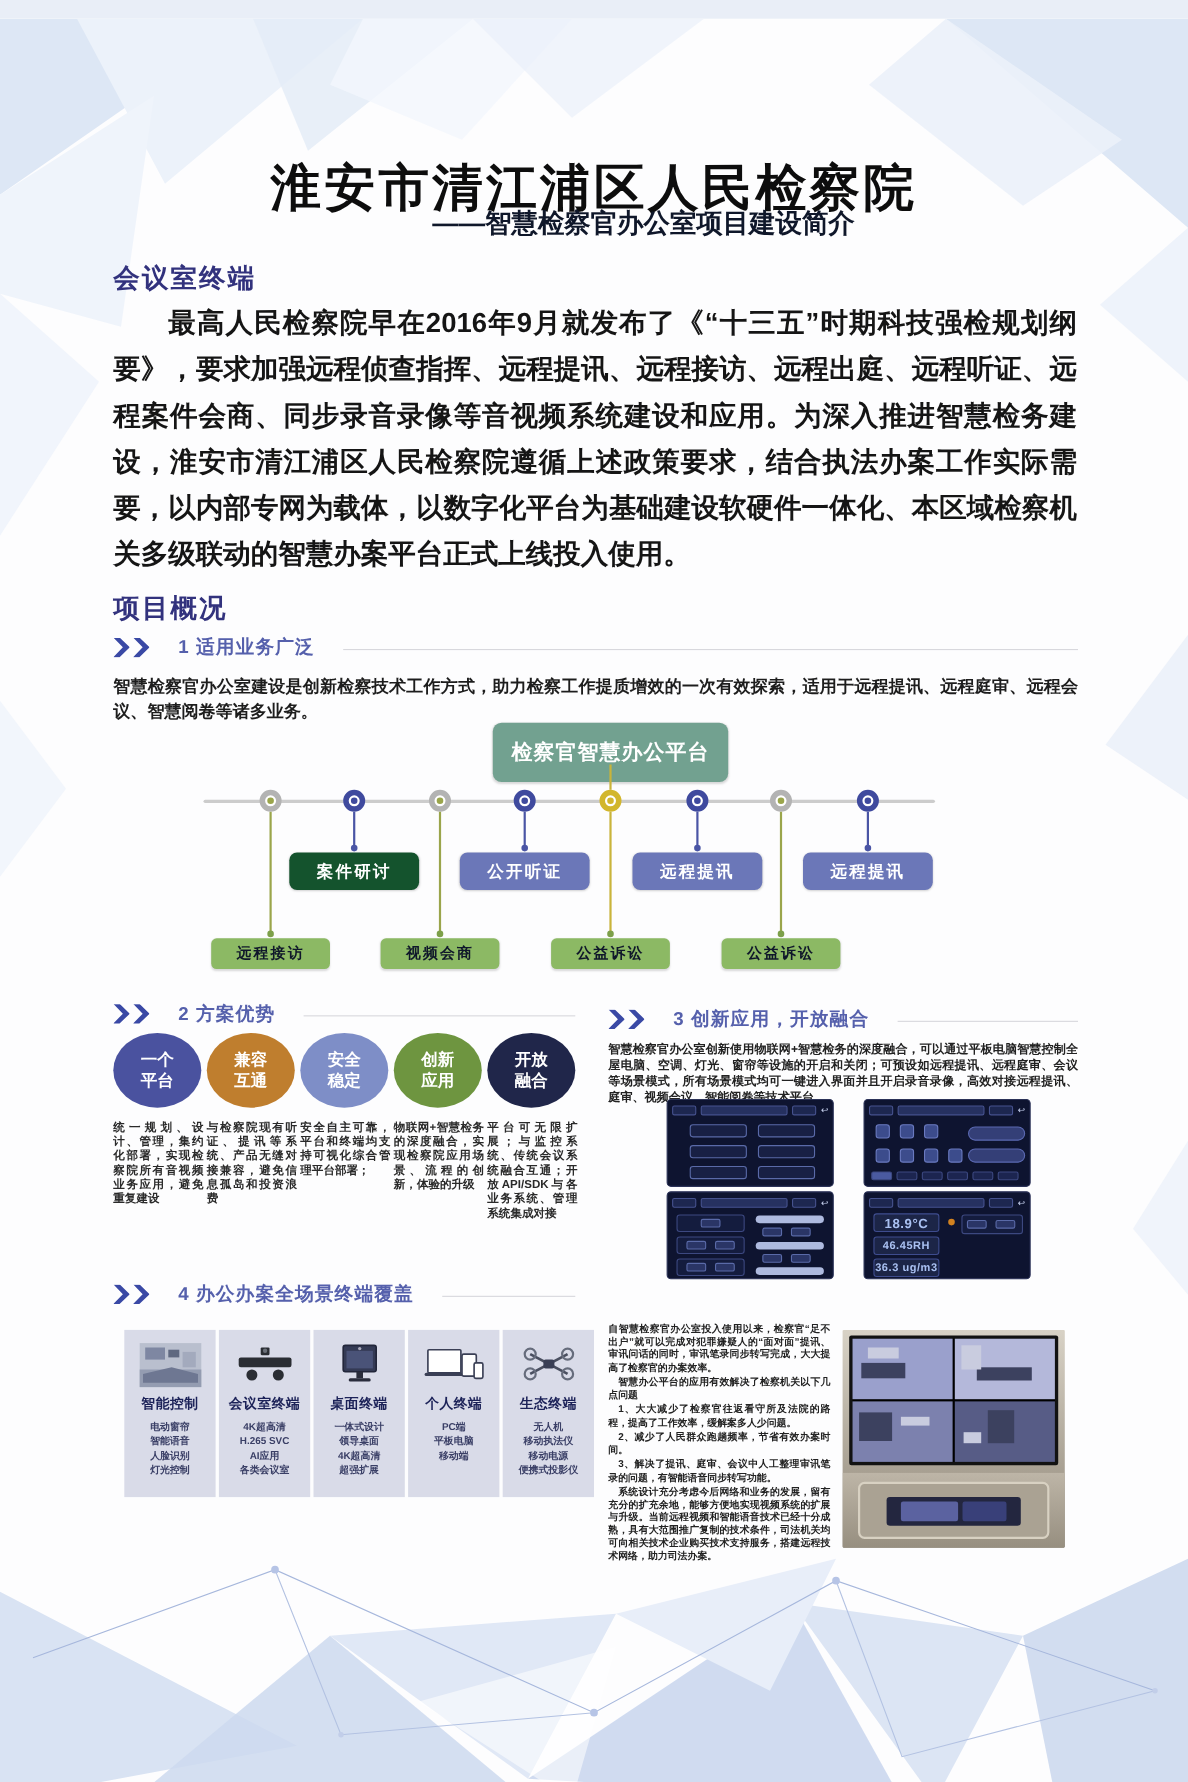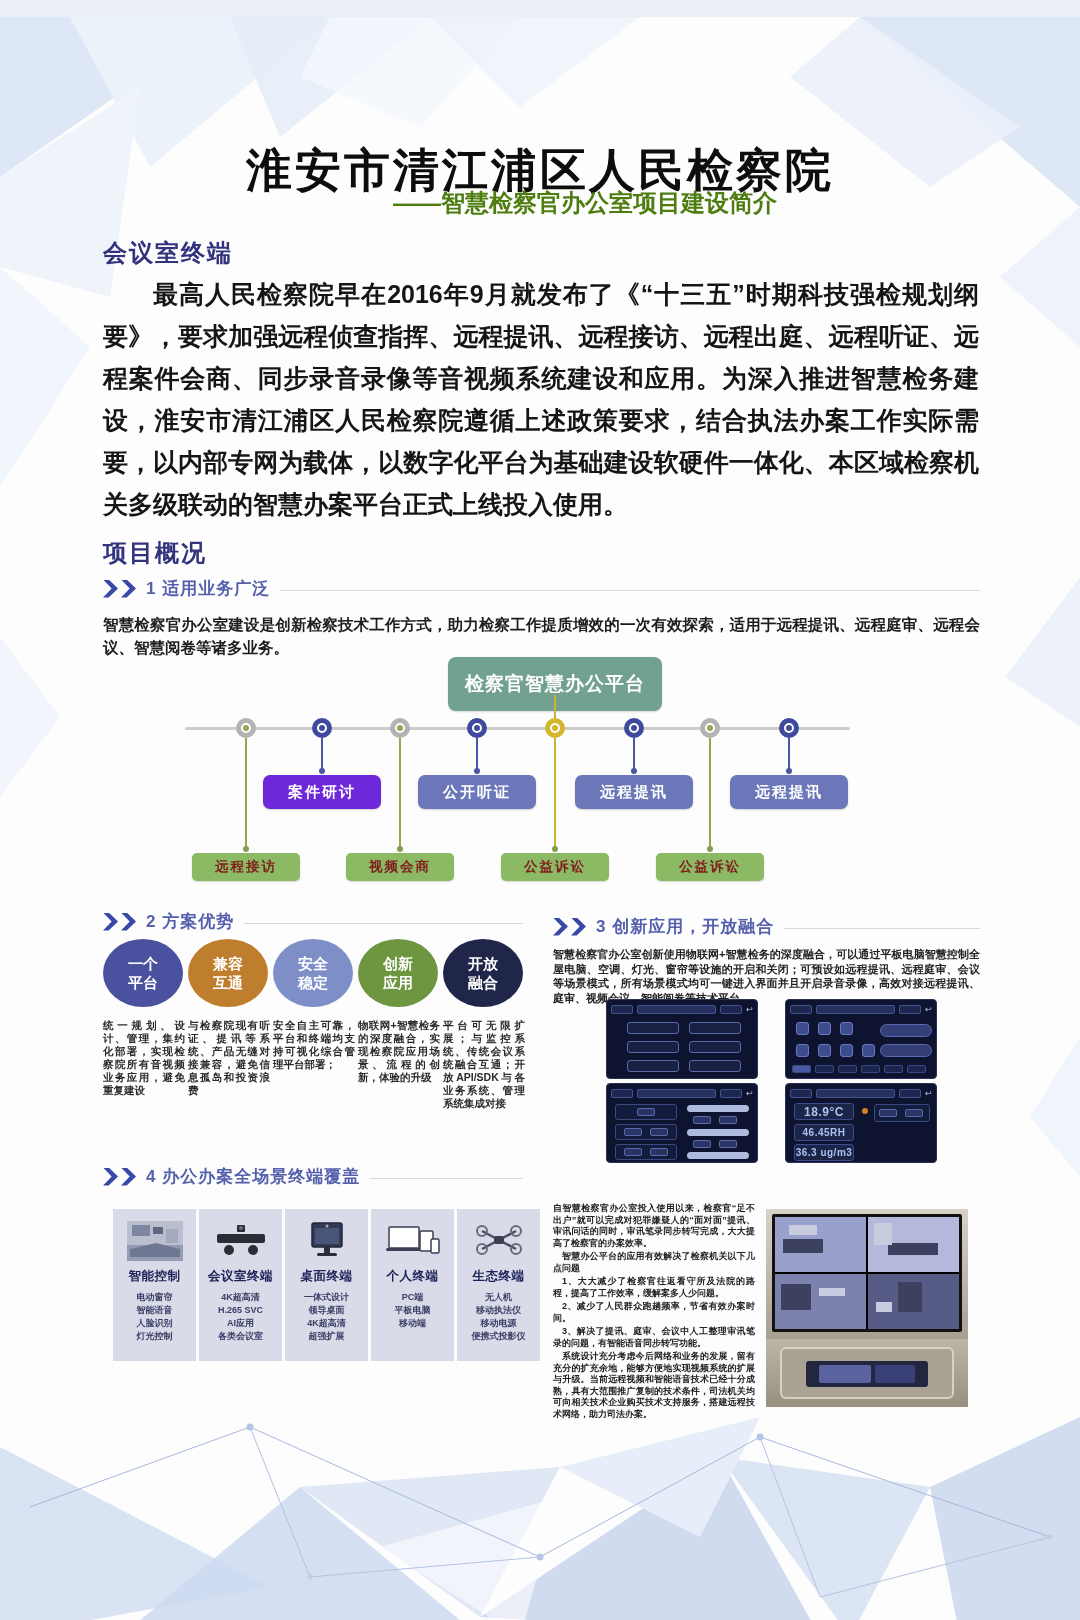--- a/index.html
+++ b/index.html
@@ -10,29 +10,29 @@
     font-family:"Liberation Sans","DejaVu Sans",sans-serif;
     color:#1a1a1a;
   }
   svg.bg{position:absolute;left:0;top:0;z-index:0;}
   .z{position:absolute;z-index:2;}
 
   
   .main-title{left:0;top:92px;width:1080px;text-align:center;
     font-size:46px;font-weight:900;letter-spacing:3px;color:#0d0d0d;}
   .sub-title{left:0;top:170px;width:1080px;text-align:center;padding-left:90px;
-    font-size:24px;font-weight:800;color:#4d7c0f;}
+    font-size:24px;font-weight:800;color:#0f172a;}
 
   .sec-head{font-size:24px;font-weight:800;color:#32327d;letter-spacing:2px;}
 
   .body-text{left:103px;top:256px;width:876px;font-size:25px;line-height:42px;
     font-weight:600;color:#151515;text-align:justify;text-indent:2em;}
 
   
-  .sub-head{display:flex;align-items:center;gap:10px;}
+  .sub-head{display:flex;align-items:center;gap:26px;}
   .chevs{display:flex;gap:3px;flex:0 0 auto;}
   .chev{width:15px;height:18px;background:#3a49a5;
     clip-path:polygon(0 0,38% 0,100% 50%,38% 100%,0 100%,58% 50%);}
   .sub-label{font-size:17px;font-weight:700;color:#5560ac;white-space:nowrap;letter-spacing:1px;}
   .rule{flex:1;height:1px;background:#d8d8dd;margin-top:3px;}
 
   .sub1-desc{left:103px;top:596px;width:877px;font-size:15.5px;line-height:23px;
     font-weight:600;color:#1d1d1d;text-align:justify;}
 
   
@@ -49,21 +49,21 @@
   .vline{position:absolute;width:2px;}
   .vline.purple{background:#4a55a5;top:83px;height:31px;}
   .vline.olive{background:#9aa54b;top:83px;height:109px;}
   .vline.gold-up{background:#c9b43a;top:40px;height:23px;}
   .enddot{position:absolute;width:6px;height:6px;border-radius:50%;}
   .enddot.purple{background:#4a55a5;top:113px;}
   .enddot.olive{background:#7da04a;top:191px;}
   .d-top-box{position:absolute;top:120px;width:118px;height:34px;border-radius:7px;color:#fff;
     font-size:15px;font-weight:700;display:flex;align-items:center;justify-content:center;
     letter-spacing:2px;box-shadow:0 1px 2px rgba(0,0,0,.18);}
-  .d-bot-box{position:absolute;top:198px;width:108px;height:28px;border-radius:5px;color:#7f1d1d;
+  .d-bot-box{position:absolute;top:198px;width:108px;height:28px;border-radius:5px;color:#0f172a;
     font-size:13.5px;font-weight:700;display:flex;align-items:center;justify-content:center;
     letter-spacing:2px;box-shadow:0 1px 2px rgba(0,0,0,.15);}
 
   
   .adv-ellipse{position:absolute;top:922px;width:80px;height:68px;border-radius:50%;
     color:#fff;font-size:15px;font-weight:700;line-height:19px;white-space:pre-line;
     display:flex;align-items:center;justify-content:center;text-align:center;}
   .adv-desc{position:absolute;top:1002px;width:82px;font-size:10.5px;line-height:13px;
     font-weight:600;color:#2a2a2a;text-align:justify;}
 
@@ -230,21 +230,21 @@
 
     <div class="vline olive" style="left:145px;"></div>
     <div class="vline olive" style="left:299px;"></div>
     <div class="vline olive" style="left:454px;background:#c9b43a;"></div>
     <div class="vline olive" style="left:609px;"></div>
     <div class="enddot olive" style="left:143px;"></div>
     <div class="enddot olive" style="left:297px;"></div>
     <div class="enddot olive" style="left:452px;"></div>
     <div class="enddot olive" style="left:607px;"></div>
 
-    <div class="d-top-box" style="left: 163px; background-color: #6d28d9;">案件研讨</div>
+    <div class="d-top-box" style="left: 163px; background-color: #14532d;">案件研讨</div>
     <div class="d-top-box" style="left: 318px; background-color: rgb(107, 119, 184);">公开听证</div>
     <div class="d-top-box" style="left: 475px; background-color: rgb(107, 119, 184);">远程提讯</div>
     <div class="d-top-box" style="left: 630px; background-color: rgb(107, 119, 184);">远程提讯</div>
 
     <div class="d-bot-box" style="left: 92px; background-color: rgb(140, 185, 100);">远程接访</div>
     <div class="d-bot-box" style="left: 246px; background-color: rgb(140, 185, 100);">视频会商</div>
     <div class="d-bot-box" style="left: 401px; background-color: rgb(140, 185, 100);">公益诉讼</div>
     <div class="d-bot-box" style="left: 556px; background-color: rgb(140, 185, 100);">公益诉讼</div>
   </div>
 

